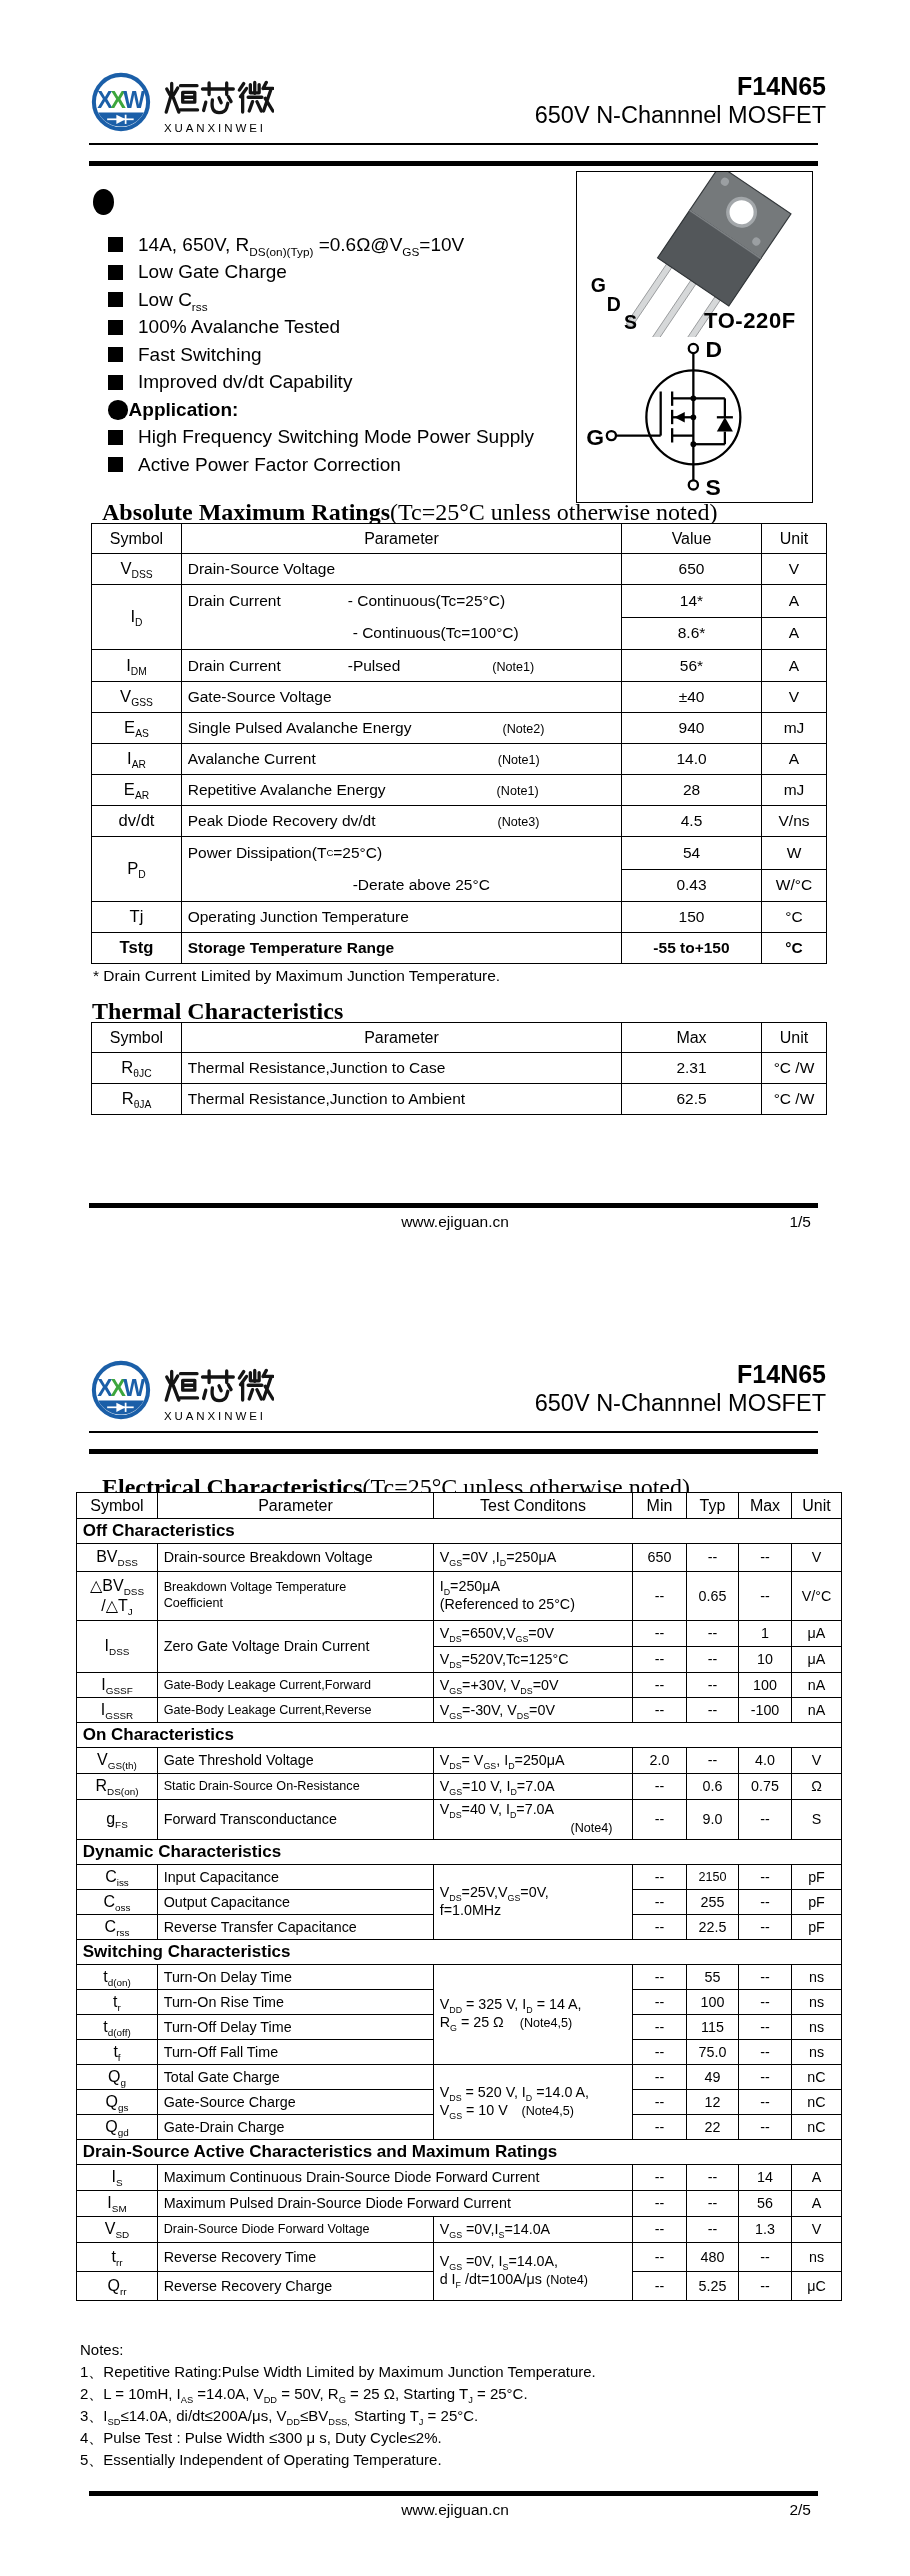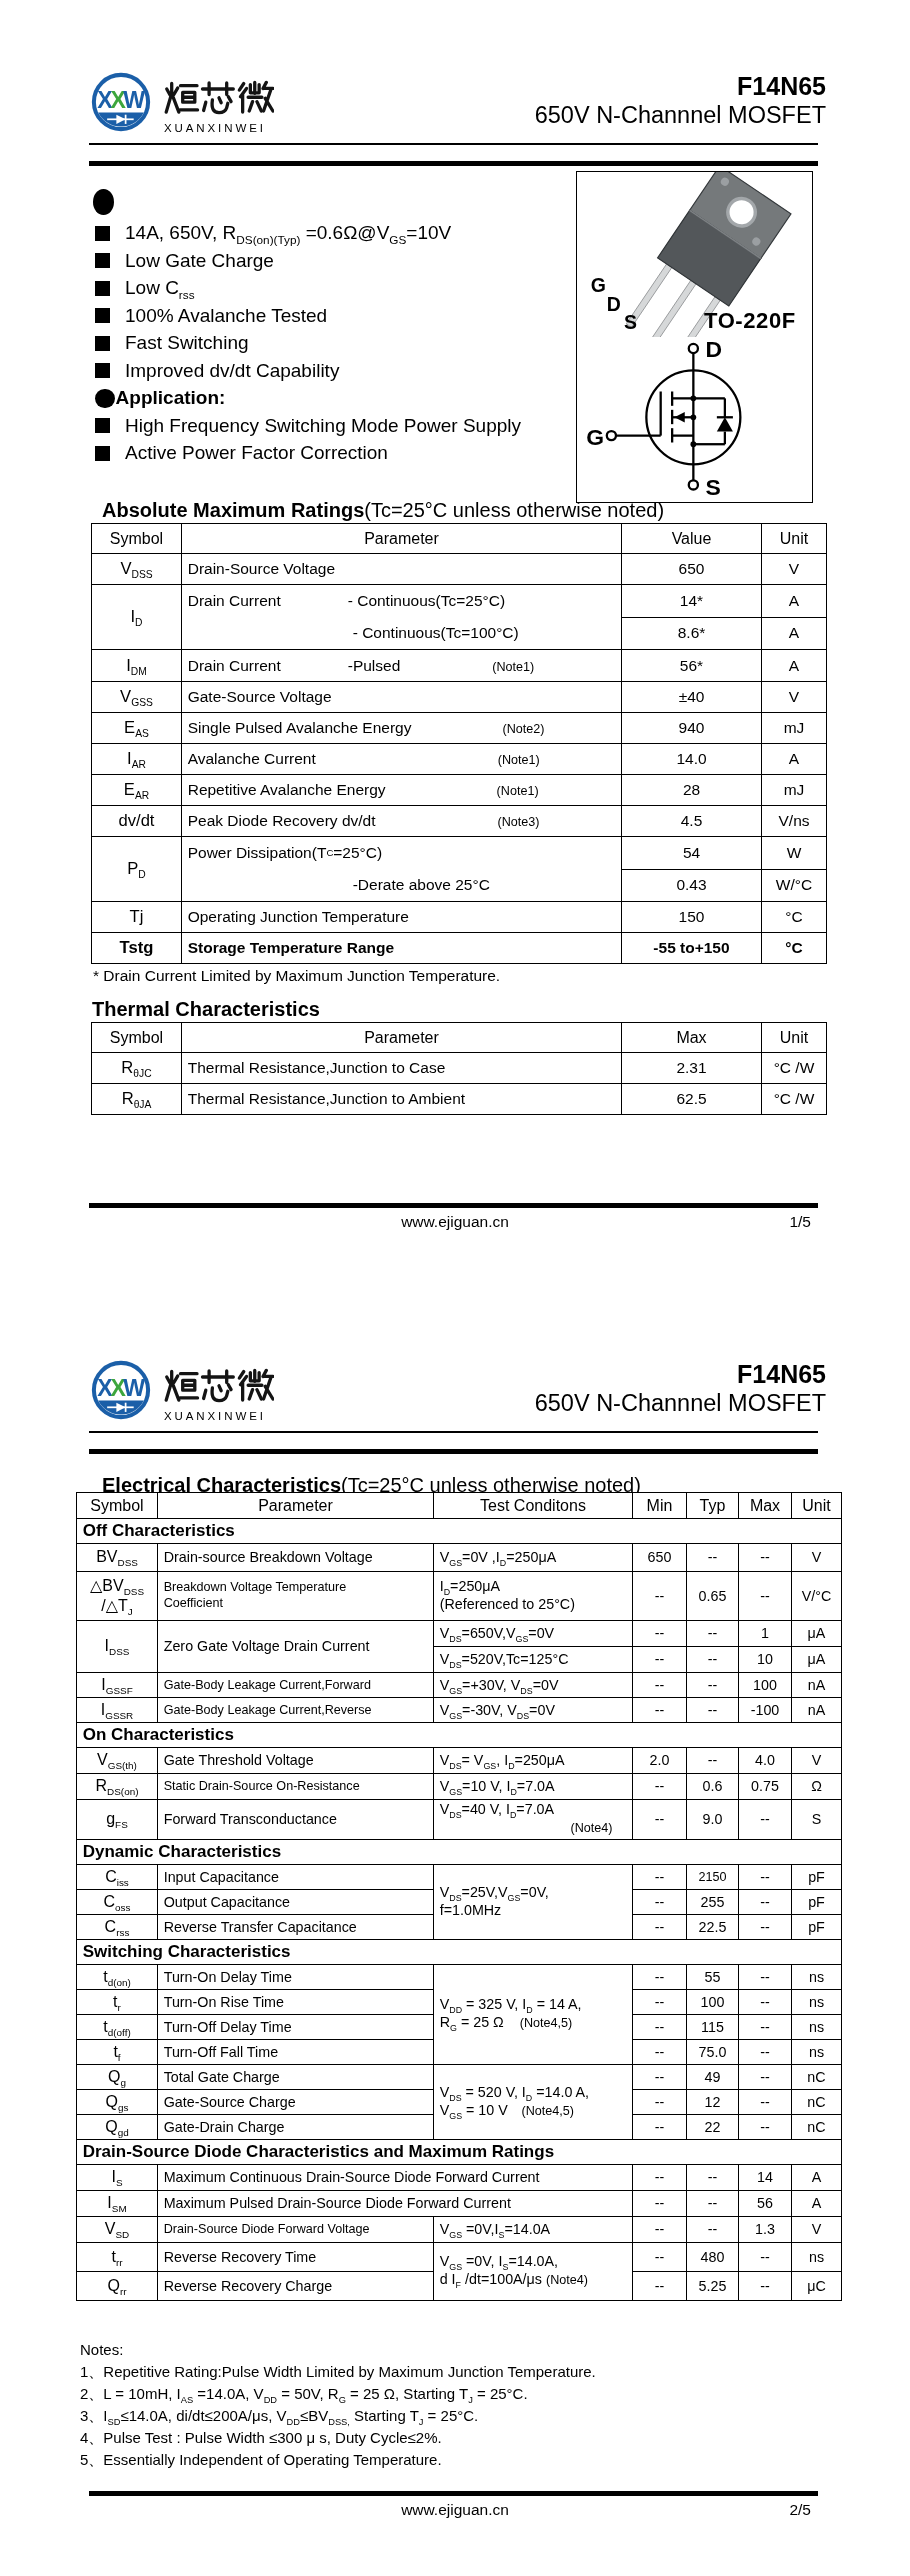--- a/index.html
+++ b/index.html
@@ -10,31 +10,31 @@
   .hdr-cjk{position:absolute;left:164px;top:80px;}
   .hdr-en{position:absolute;left:164px;top:122px;font-size:11.5px;letter-spacing:2.9px;font-weight:400;}
   .hdr-title{position:absolute;right:84px;top:72px;text-align:right;}
   .part-no{font-size:25px;font-weight:bold;line-height:1.15;}
   .family{font-size:23.5px;line-height:1.15;margin-top:1.1px;}
   .rule-thin{position:absolute;left:89px;top:143px;width:729px;height:1.7px;background:#000;}
   .rule-thick{position:absolute;left:89px;top:161px;width:729px;height:5.2px;background:#000;}
   
   .features{position:absolute;left:92px;top:189px;width:476px;}
   .feat-dot{width:20.6px;height:26px;background:#000;border-radius:50%;margin:0 0 4.6px 1.1px;}
-  ul.flist{list-style:none;margin:3px;padding:0;}
+  ul.flist{list-style:none;margin:16px;padding:0;}
   li.fitem{display:flex;align-items:center;height:27.5px;font-size:19px;white-space:nowrap;}
   .sq{width:15px;height:15px;background:#000;margin-right:15px;flex:none;}
   li.app{font-weight:bold;}
   .app-dot{width:19.5px;height:19.5px;border-radius:50%;background:#000;margin-right:1.1px;flex:none;}
   sub{font-size:62%;line-height:0;}
   
   .pkg-box{position:absolute;left:576px;top:171px;width:235px;height:330px;border:1.7px solid #000;}
   .to220{position:absolute;left:127px;top:136px;font-size:22px;font-weight:bold;letter-spacing:0.6px;}
   
-  .heading{position:absolute;font-size:20px;white-space:nowrap;}
+  .heading{position:absolute;font-size:24px;white-space:nowrap;font-family:Liberation Serif, serif;}
   .heading b{font-weight:bold;}
   .h-abs{left:102px;top:499px;}
   .fn-abs{position:absolute;left:93px;top:967px;font-size:15.5px;}
   .h-therm{left:92px;top:998px;font-weight:bold;}
   .h-elec{left:102px;top:186px;}
   
   table.sheet{border-collapse:collapse;table-layout:fixed;position:absolute;border:1.7px solid #000;background:#fff;}
   .sheet td,.sheet th{border:1.1px solid #000;text-align:center;font-size:15px;padding:0 5.7px;vertical-align:middle;}
   .sheet th{font-weight:normal;font-size:16px;}
   .t-abs{left:91px;top:523px;width:736px;}
@@ -579,21 +579,21 @@
         </tr>
         <tr style="height: 25px;">
           <td class="sym">Q<sub>gd</sub></td>
           <td class="al">Gate-Drain Charge</td>
           <td>--</td>
           <td>22</td>
           <td>--</td>
           <td>nC</td>
         </tr>
         <tr class="section" style="height: 25px;">
-          <td colspan="7">Drain-Source Diode Characteristics and Maximum Ratings</td>
+          <td colspan="7">Drain-Source Active Characteristics and Maximum Ratings</td>
         </tr>
         <tr style="height: 26px;">
           <td class="sym">I<sub>S</sub></td>
           <td colspan="2" class="al">Maximum Continuous Drain-Source Diode Forward Current</td>
           <td>--</td>
           <td>--</td>
           <td>14</td>
           <td>A</td>
         </tr>
         <tr style="height: 26px;">

